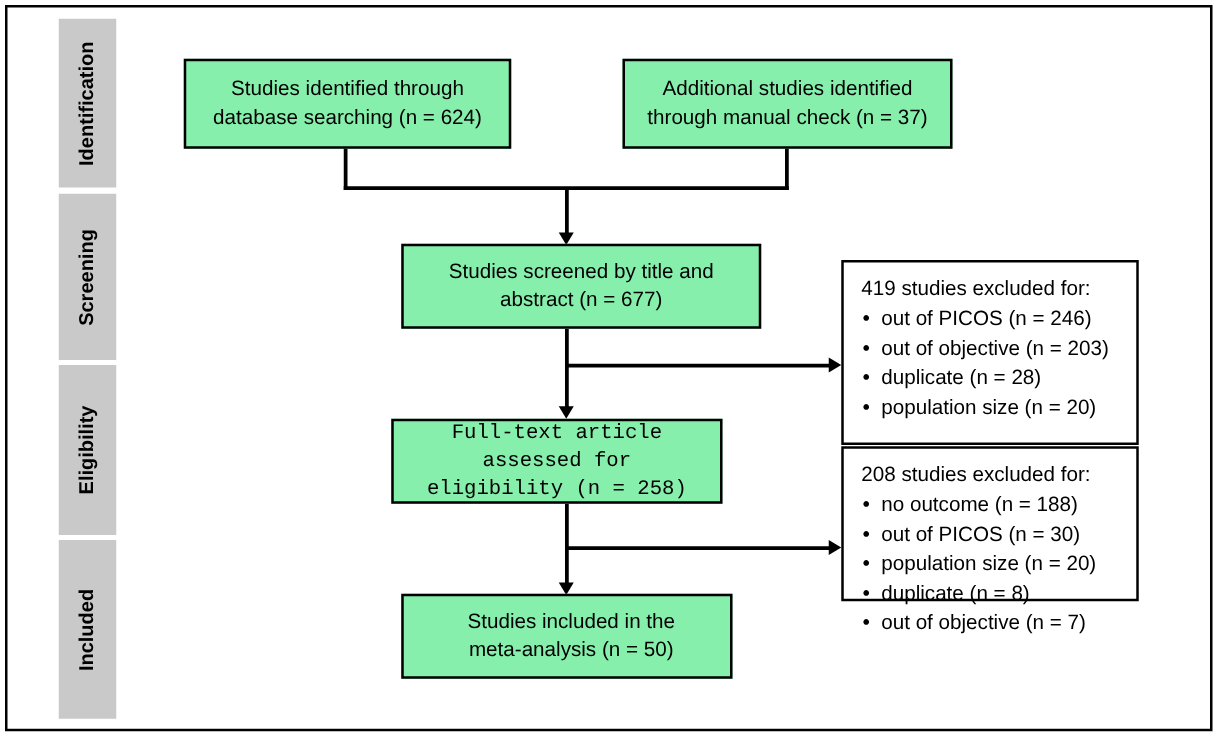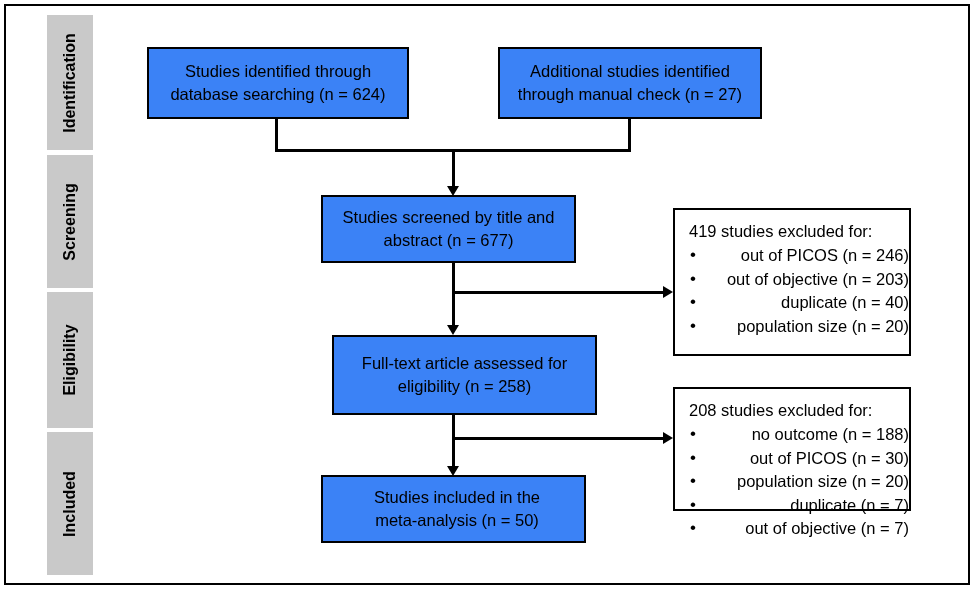--- a/index.html
+++ b/index.html
@@ -41,21 +41,21 @@
     white-space: nowrap;
     font-size: 16px;
     font-weight: bold;
     color: #000000;
     letter-spacing: 0px;
   }
   
   .box {
     position: absolute;
     border: 2px solid #000000;
-    background: #3b82f6;
+    background: #86efac;
     box-sizing: border-box;
     display: flex;
     align-items: center;
     justify-content: center;
     text-align: center;
     font-size: 16.5px;
     color: #000000;
     line-height: 1.38;
     padding: 4px 8px;
   }
@@ -75,21 +75,20 @@
     text-align: left;
   }
   .exbox .ex-title {
     display: block;
     margin-bottom: 1px;
   }
   .exbox ul {
     list-style: none;
     margin: 0;
     padding: 0;
-    text-align: right;
   }
   .exbox li {
     position: relative;
     padding-left: 16px;
   }
   .exbox li::before {
     content: "\2022";
     position: absolute;
     left: 1px;
     top: -1px;
@@ -155,51 +154,51 @@
   <div class="ln" style="left:452px; top:437px; width:215px; height:3px;"></div>
   <div class="arrow-right" style="left:663px; top:432px;"></div>
 
   <div class="box" style="left:147px; top:47px; width:262px; height:72px;">
     <span class="box-text">Studies identified through
 database searching (n = 624)</span>
   </div>
 
   <div class="box" style="left:498px; top:47px; width:264px; height:72px;">
     <span class="box-text">Additional studies identified
-through manual check (n = 27)</span>
-  </div>
-
-  <div class="box" style="left:321px; top:195px; width:255px; height:68px;">
+through manual check (n = 37)</span>
+  </div>
+
+  <div class="box" style="left:321px; top:195px; width:288px; height:68px;">
     <span class="box-text">Studies screened by title and
 abstract (n = 677)</span>
   </div>
 
-  <div class="box" style="left:332px; top:335px; width:265px; height:80px;">
+  <div class="box" style="left:313px; top:335px; width:265px; height:68px;font-family:Liberation Mono, monospace;">
     <span class="box-text">Full-text article assessed for
 eligibility (n = 258)</span>
   </div>
 
   <div class="box" style="left:321px; top:475px; width:265px; height:68px;padding-left:15px;">
     <span class="box-text">Studies included in the
 meta-analysis (n = 50)</span>
   </div>
 
   <div class="exbox" style="left:673px; top:208px; width:238px; height:148px;">
     <span class="ex-title">419 studies excluded for:</span>
     <ul>
       <li>out of PICOS (n = 246)</li>
       <li>out of objective (n = 203)</li>
-      <li>duplicate (n = 40)</li>
+      <li>duplicate (n = 28)</li>
       <li>population size (n = 20)</li>
     </ul>
   </div>
 
-  <div class="exbox" style="left:673px; top:387px; width:238px; height:124px;">
+  <div class="exbox" style="left:673px; top:357px; width:238px; height:124px;">
     <span class="ex-title">208 studies excluded for:</span>
     <ul>
       <li>no outcome (n = 188)</li>
       <li>out of PICOS (n = 30)</li>
       <li>population size (n = 20)</li>
-      <li>duplicate (n = 7)</li>
+      <li>duplicate (n = 8)</li>
       <li>out of objective (n = 7)</li>
     </ul>
   </div>
 </div>
 
 </body></html>

